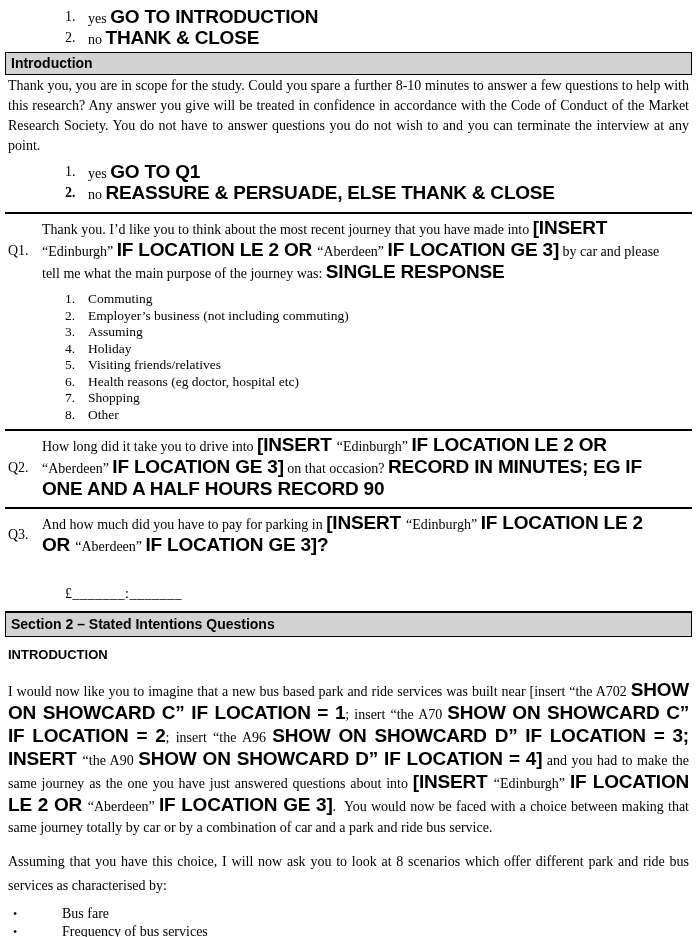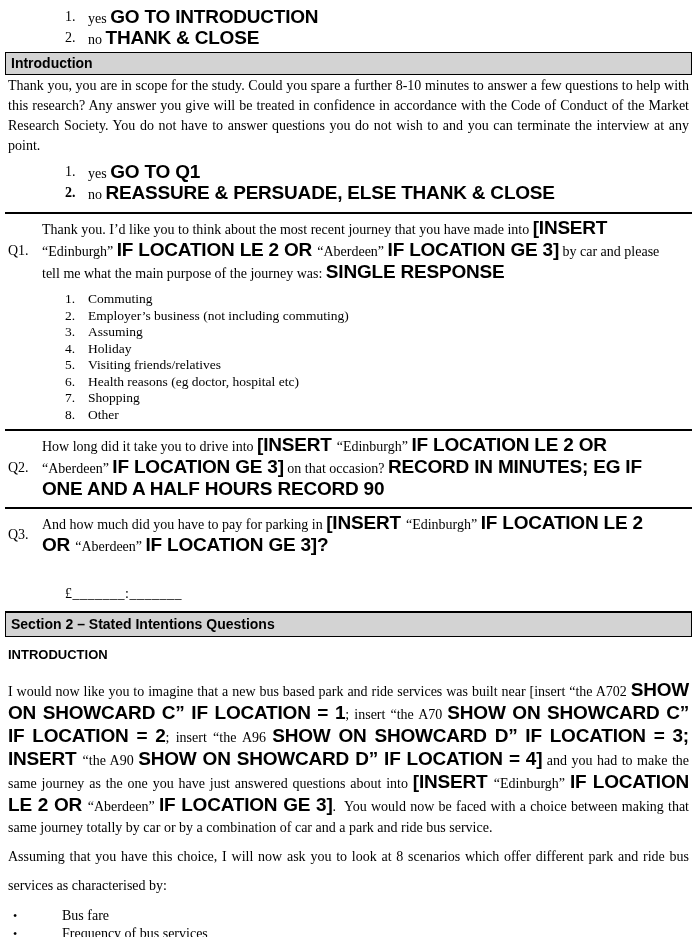--- a/index.html
+++ b/index.html
@@ -66,21 +66,21 @@
   .answer-line { margin:27px 0 0 57px; line-height:19px; letter-spacing:0.5px; }
 
   .intro-label {
     margin-top:10px;
     font-family:"Liberation Sans","DejaVu Sans",sans-serif;
     font-weight:700;
     font-size:13px;
     line-height:16px;
   }
   .para1 { margin-top:16px; line-height:21px; }
-  .para2 { margin-top:4px; line-height:29px; }
+  .para2 { margin-top:12px; line-height:24px; }
 
   
   .bullet-list { list-style:none; margin:7px 0 0 0; padding:0 0 0 5px; }
   .bullet-list li { display:flex; line-height:18px; }
   .bullet-list .bullet { flex:0 0 49px; font-size:12px; }
   .bullet-list .b-label { flex:1; }
 </style>
 </head>
 <body>
 

